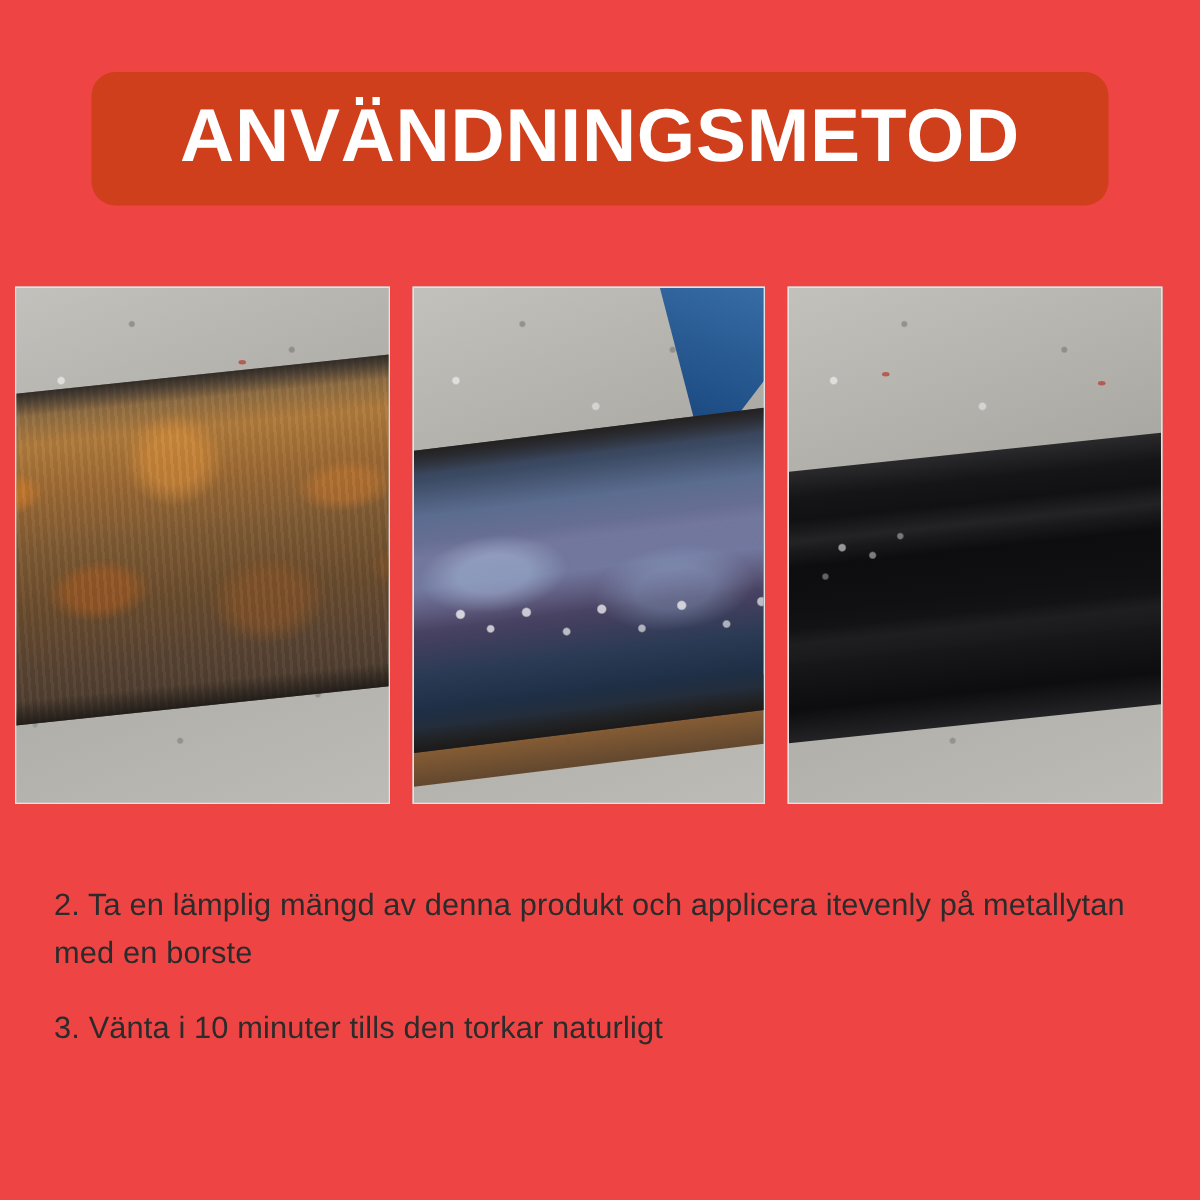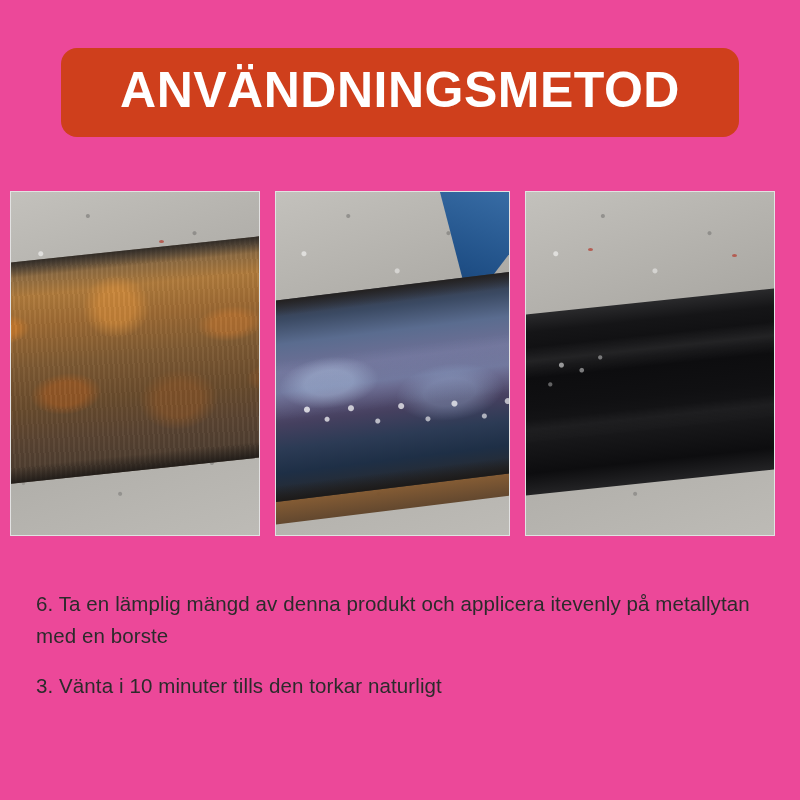--- a/index.html
+++ b/index.html
@@ -5,21 +5,21 @@
   * { box-sizing: border-box; margin: 0; padding: 0; }
   html, body {
     width: 800px; height: 800px;
     background: #ffffff;
     font-family: "Liberation Sans", sans-serif;
     overflow: hidden;
   }
   .page {
     position: relative;
     width: 800px; height: 800px;
-    background: #ec4899;
+    background: #ef4444;
   }
 
   
   .banner-wrap {
     position: absolute;
     left: 0; right: 0;
     top: 48px;
     display: flex;
     justify-content: center;
   }
@@ -271,17 +271,17 @@
       <div class="redfleck" style="left:206px; top:62px;"></div>
       <div class="beam3">
         <div class="sheen"></div>
         <div class="dots"></div>
       </div>
     </div>
 
   </div>
 
   <div class="steps">
-    <div class="step">6. Ta en lämplig mängd av denna produkt och applicera itevenly på metallytan med en borste</div>
+    <div class="step">2. Ta en lämplig mängd av denna produkt och applicera itevenly på metallytan med en borste</div>
     <div class="step">3. Vänta i 10 minuter tills den torkar naturligt</div>
   </div>
 
 </div>
 
 </body></html>

